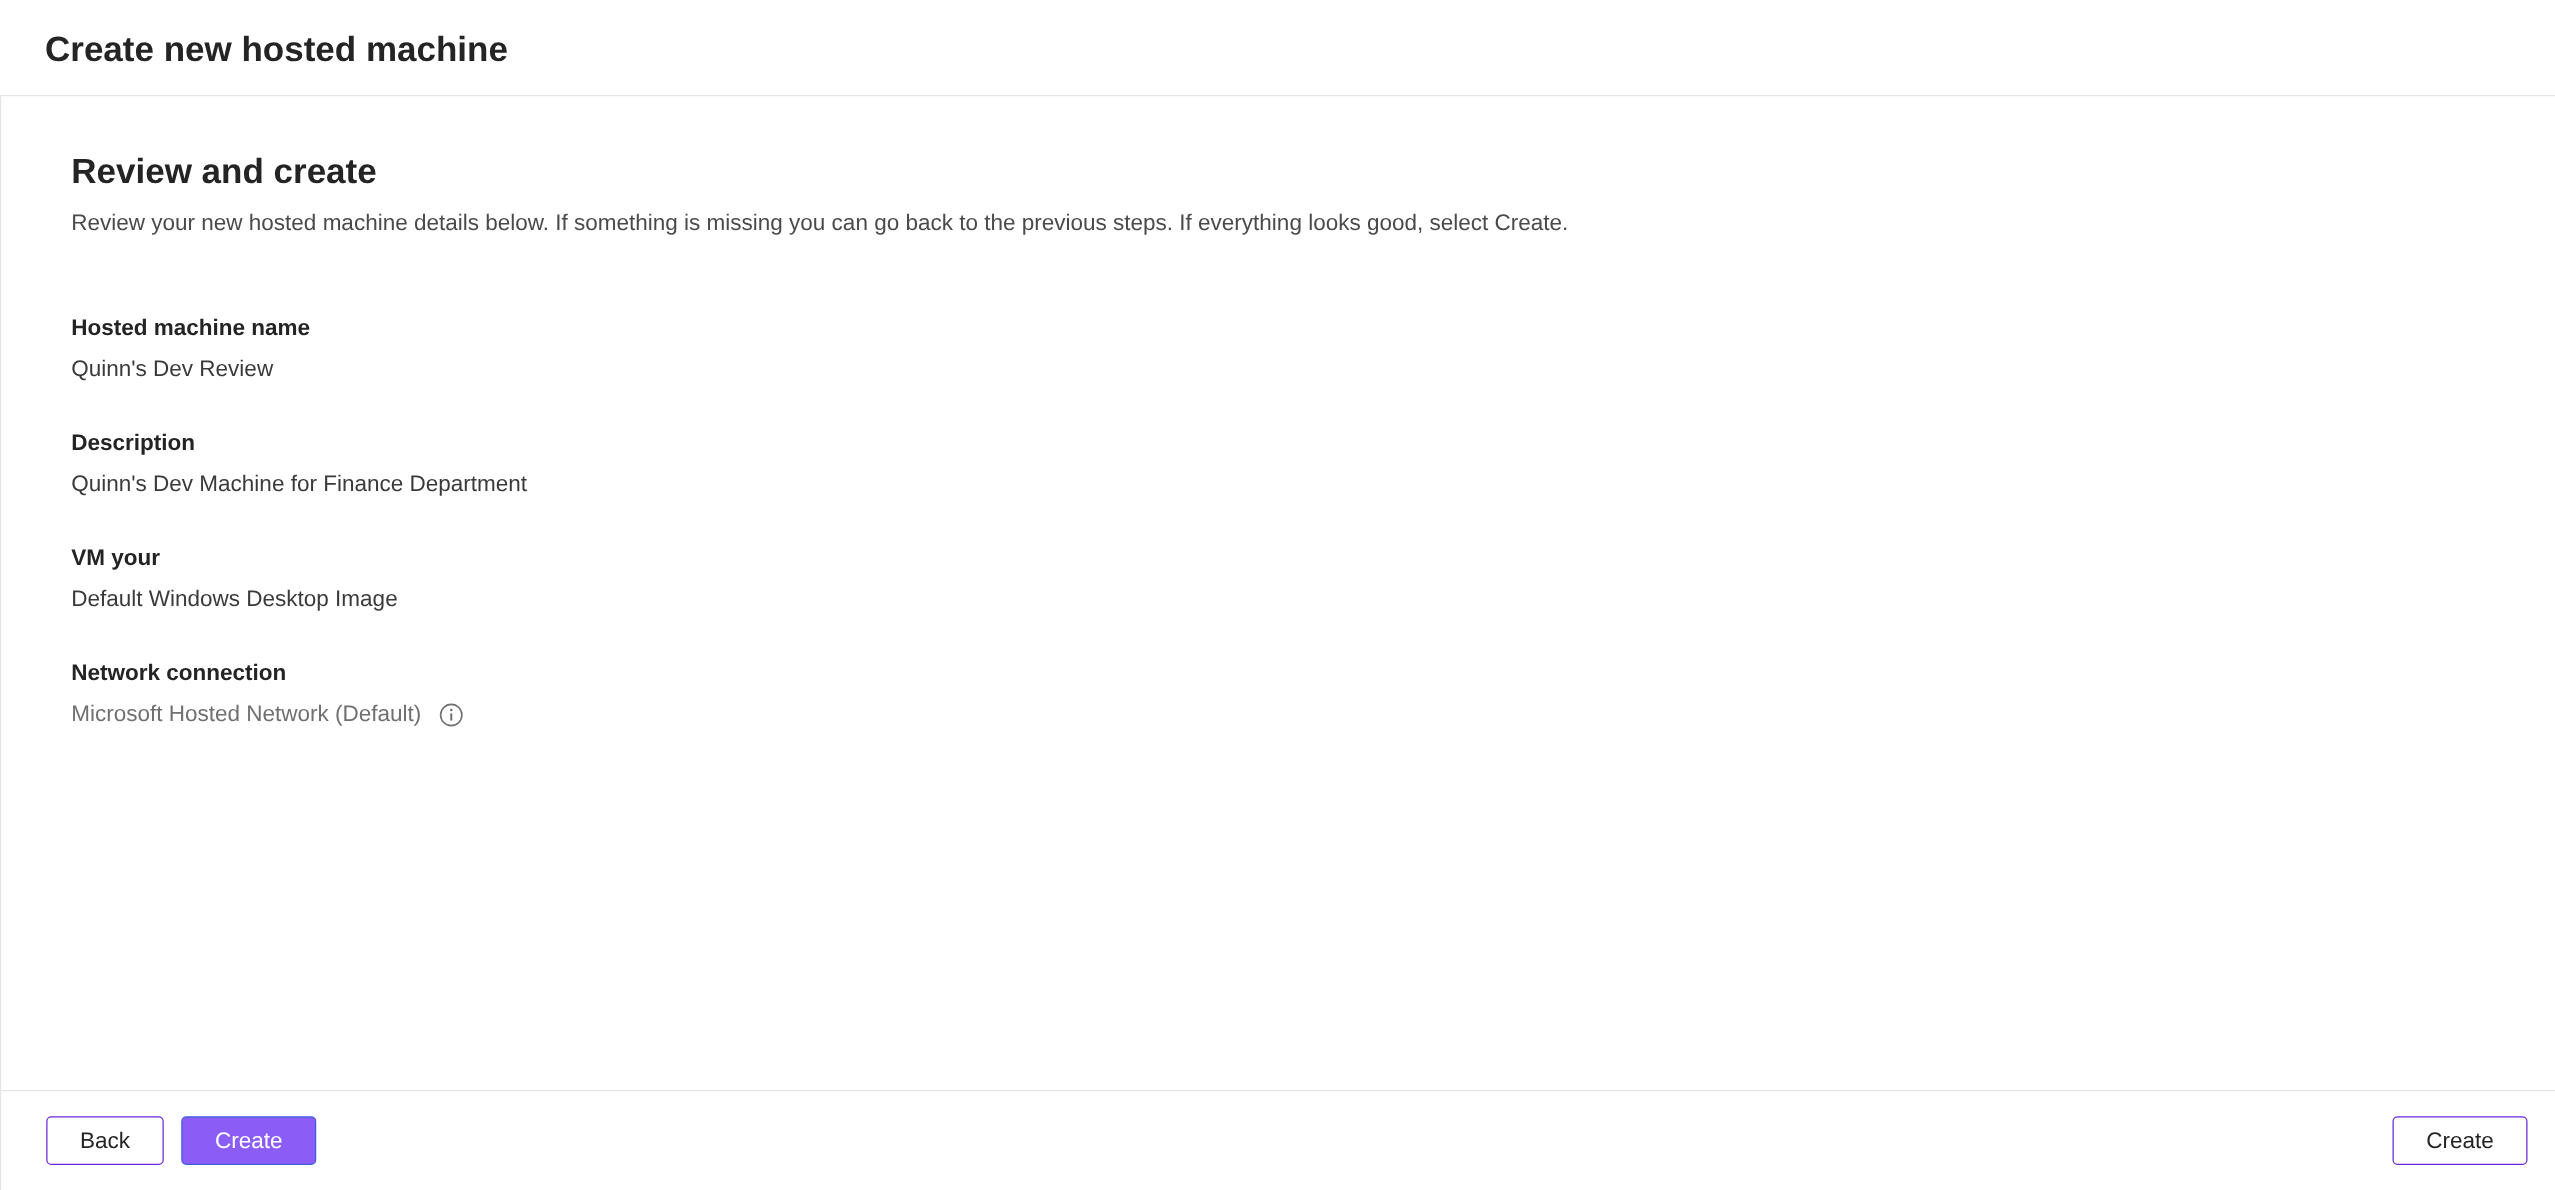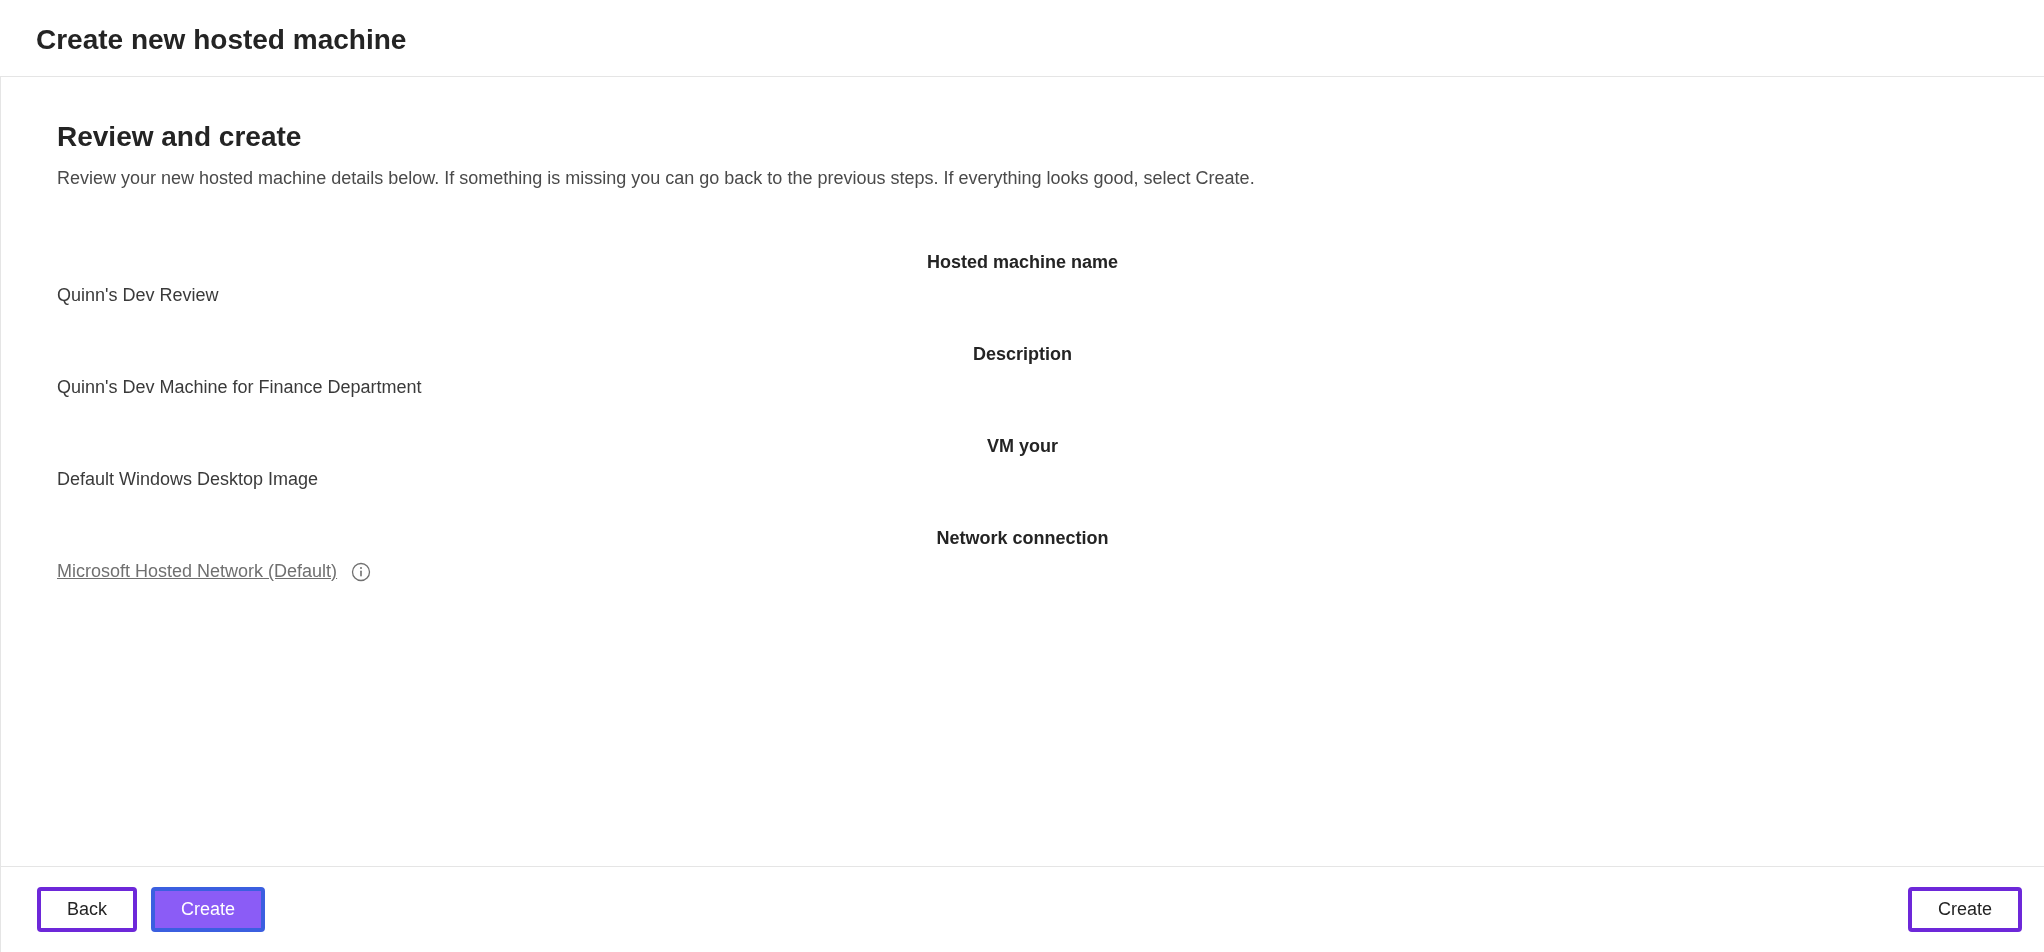--- a/index.html
+++ b/index.html
@@ -100,38 +100,36 @@
     
     .field-group {
       margin-bottom: 38px;
     }
     
     .field-label {
       font-size: 18px;
       font-weight: 700;
       color: #242424;
       margin-bottom: 12px;
-      text-align: center;
     }
     
     .field-value {
       font-size: 18px;
       color: #3a3a3a;
     }
     
     .field-value-row {
       display: flex;
       align-items: center;
       gap: 14px;
     }
     
     .field-value-dim {
       font-size: 18px;
       color: #707070;
-      text-decoration: underline;
     }
     
     .info-icon {
       width: 20px;
       height: 20px;
       color: #707070;
       display: inline-flex;
       align-items: center;
       justify-content: center;
     }
@@ -148,21 +146,21 @@
       display: flex;
       gap: 14px;
     }
     
     .btn {
       font-family: inherit;
       font-size: 18px;
       padding: 8px 26px;
       border-radius: 4px;
       cursor: pointer;
-      border: 4px solid #6d28d9;
+      border: 1px solid #6d28d9;
       background: #ffffff;
       color: #242424;
     }
     
     .btn-primary {
       background: #8b5cf6;
       border-color: #3b5fe0;
       color: #ffffff;
     }
   </style>

